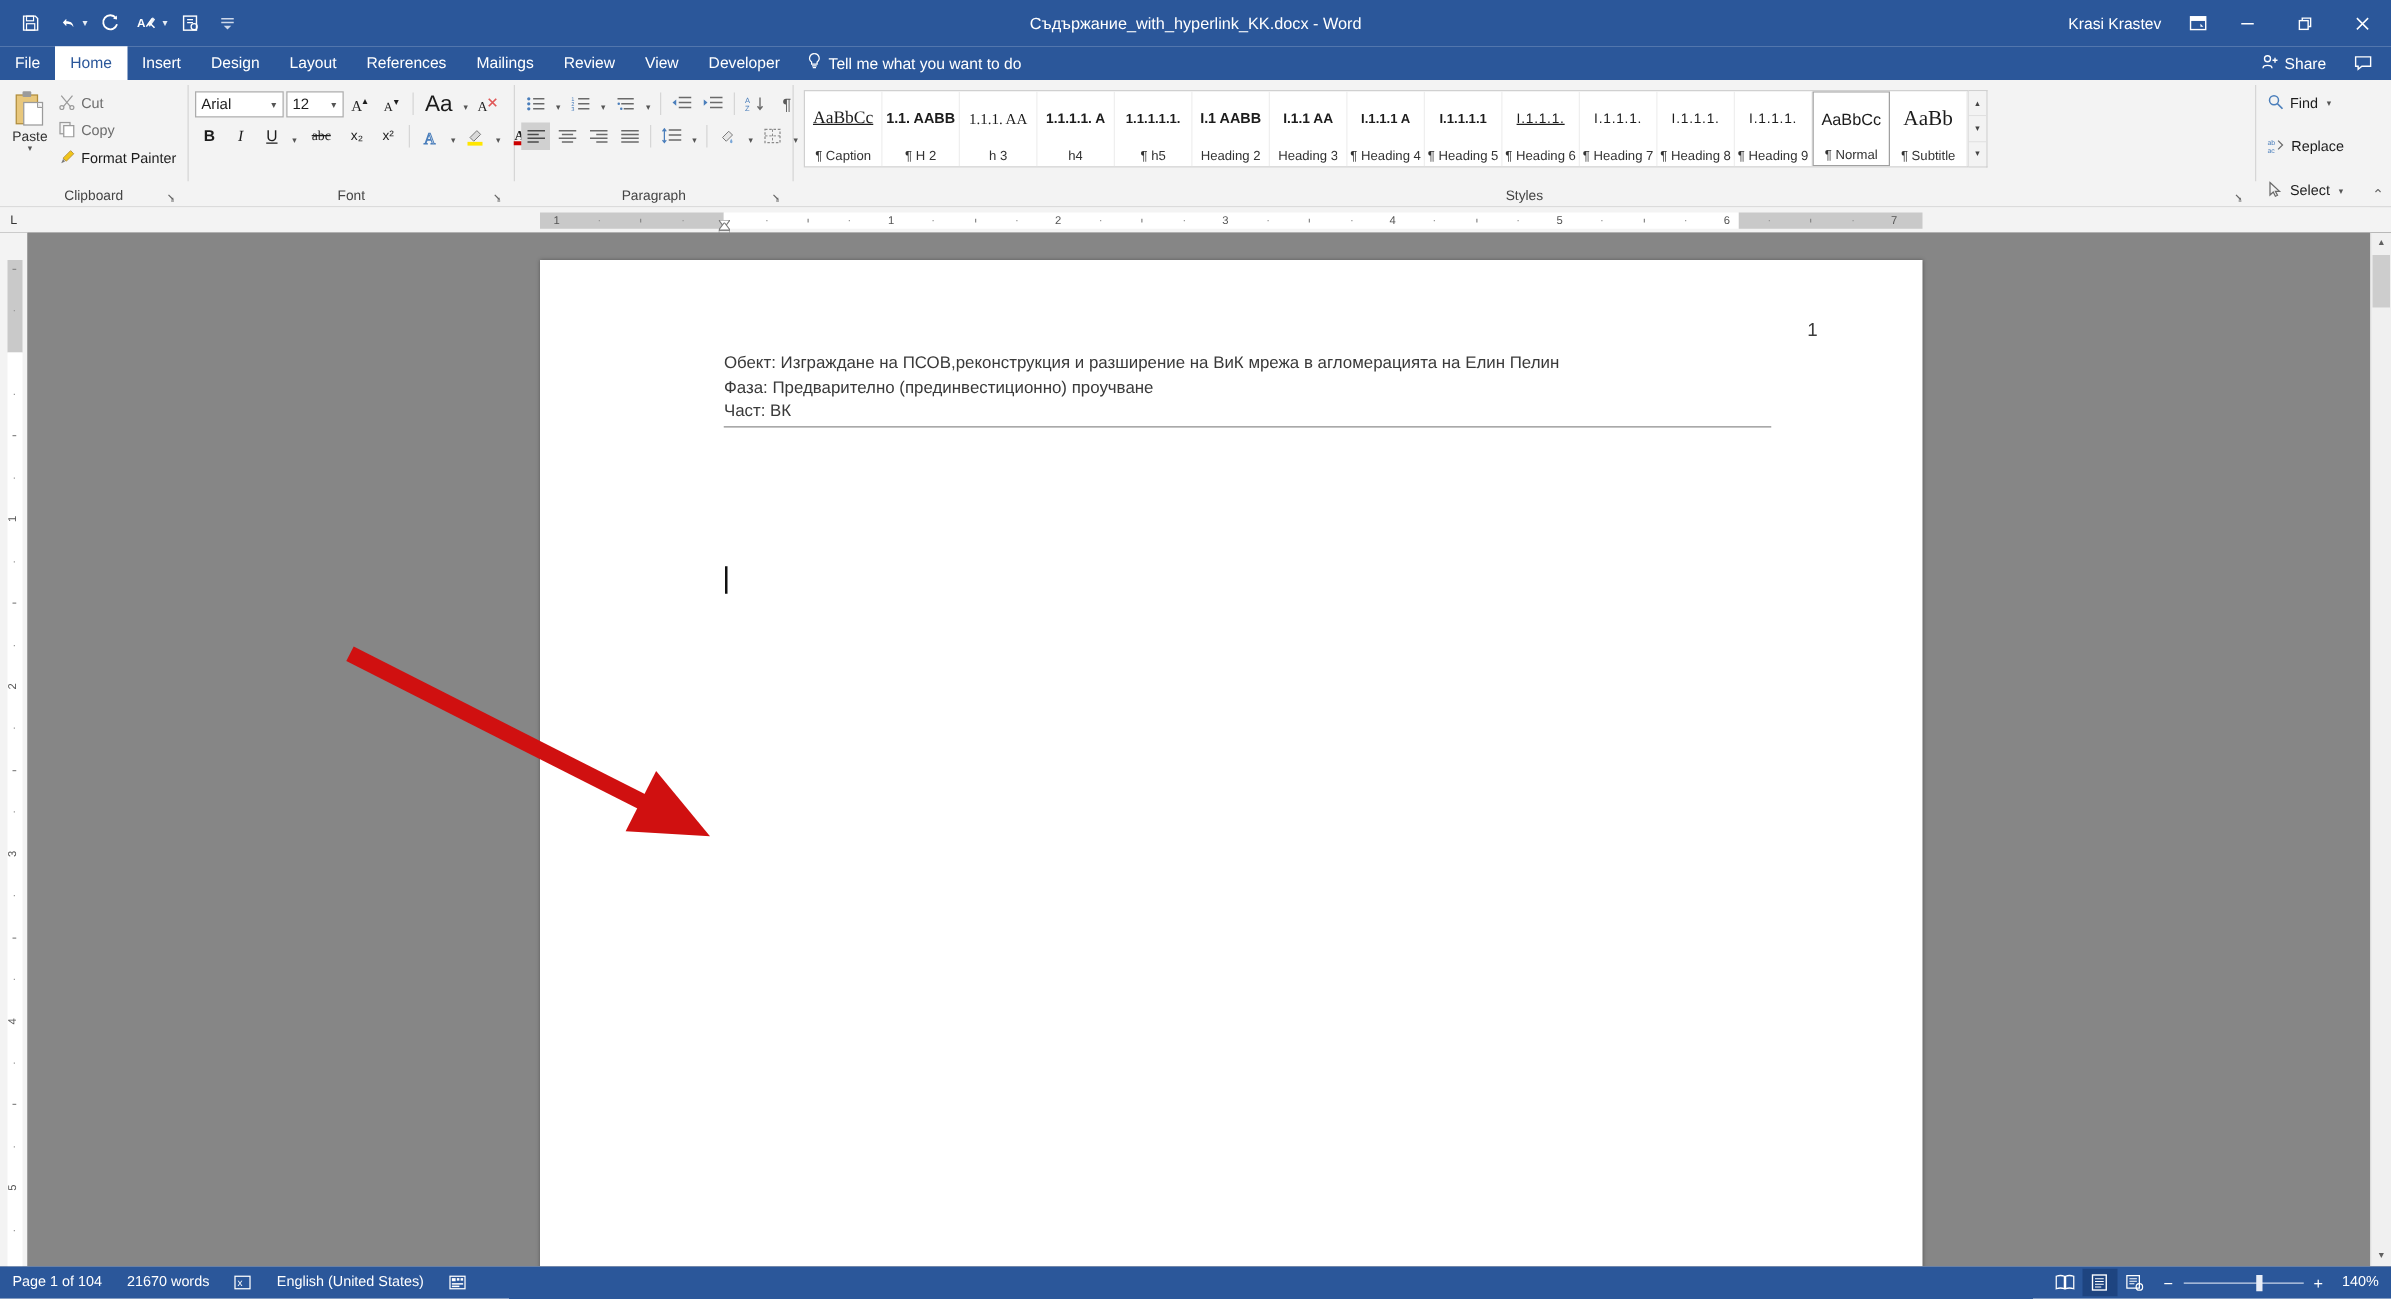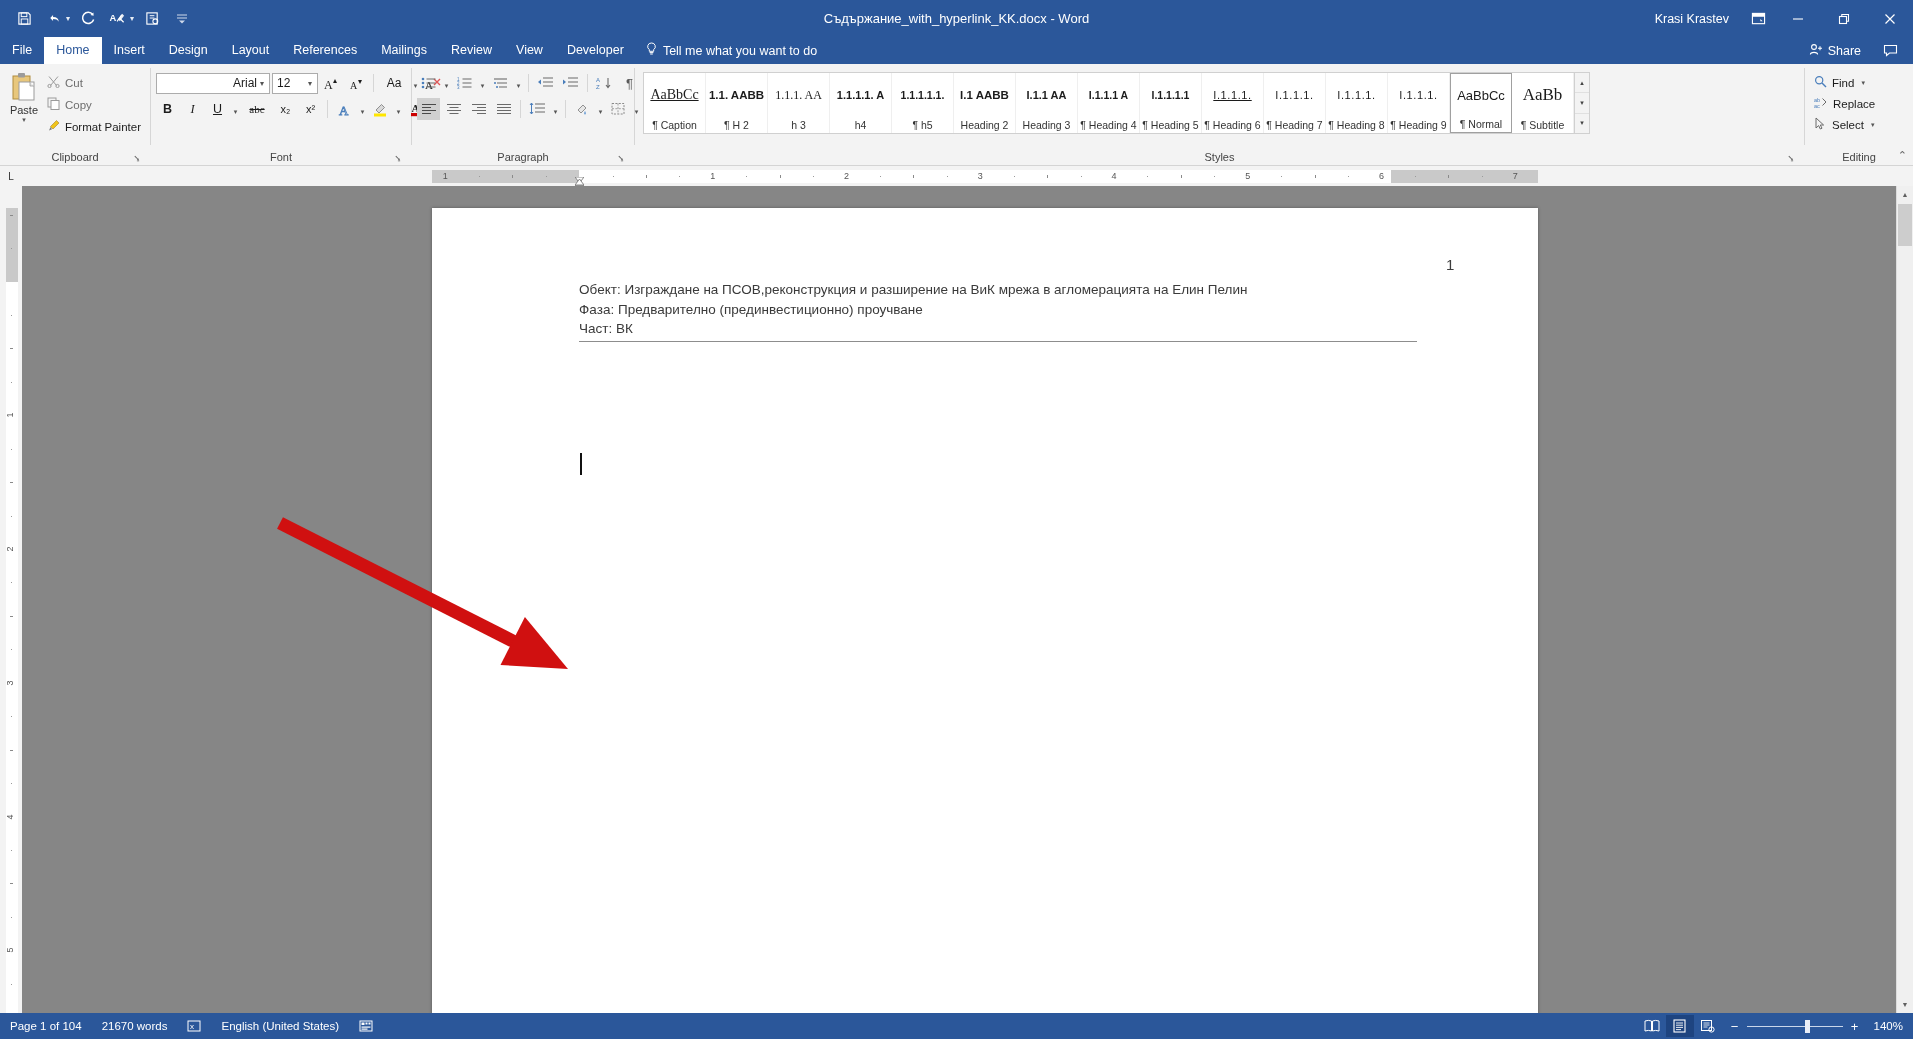--- a/index.html
+++ b/index.html
@@ -87,21 +87,21 @@
 
   
   .font-rows { display: flex; flex-direction: column; gap: 4px; padding-top: 3px; }
   .frow { display: flex; align-items: center; gap: 2px; }
   .combo {
     height: 21px; border: 1px solid #acacac; background: #fff; display: flex;
     align-items: center; font-size: 12px; color: #1c1c1c; padding: 0 2px 0 4px;
   }
   .combo .cv { flex: 1; white-space: nowrap; overflow: hidden; }
   .combo .ca { font-size: 8px; color: #555; padding: 0 3px; }
-  .fontname { width: 114px; text-align: right; }
+  .fontname { width: 71px; }
   .fontsize { width: 46px; }
   .ico-btn {
     width: 23px; height: 22px; display: flex; align-items: center; justify-content: center;
     font-size: 12.5px; color: #1c1c1c; position: relative;
   }
   .ico-btn.wide { width: 30px; }
   .mini-caret { font-size: 7px; color: #555; width: 9px; display:flex; align-items:flex-end; justify-content:center; height:22px; padding-bottom:4px;}
   .vsep { width: 1px; height: 18px; background: #d6d6d6; margin: 0 3px; }
 
   
@@ -124,21 +124,21 @@
     font-size: 13px; color: #1c1c1c; width: 100%; overflow: hidden; white-space: nowrap;
   }
   .style-name {
     height: 16px; font-size: 10.5px; color: #333; line-height: 16px;
     white-space: nowrap; overflow: hidden; max-width: 100%;
   }
   .styles-scroll { display: flex; flex-direction: column; width: 15px; height: 62px; border: 1px solid #d0d0d0; border-left: 0; }
   .ss-btn { flex: 1; display: flex; align-items: center; justify-content: center; font-size: 7px; color: #444; background: #f3f3f3; border-bottom: 1px solid #e0e0e0; }
 
   
-  .edit-col { display: flex; flex-direction: column; padding-top: 4px; gap: 2px; justify-content: center; }
+  .edit-col { display: flex; flex-direction: column; padding-top: 4px; gap: 16px; justify-content: center; }
 
   .ribbon-collapse {
     position: absolute; right: 6px; bottom: 3px; font-size: 11px; color: #666;
   }
 
   
   .rulerrow { height: 20px; background: #f3f3f3; display: flex; flex: 0 0 20px; position: relative; }
   .tabstop-box {
     width: 22px; height: 20px; display: flex; align-items: center; justify-content: center;
     font-size: 11px; color: #333; background: #f3f3f3;
@@ -401,21 +401,21 @@
                 </svg>
             </div>
             <div class="ico-btn">
               <svg width="18" height="15" viewBox="0 0 18 15">
                   <text x="2" y="13" font-size="10" font-family="Liberation Serif, serif" fill="#1c1c1c">A</text>
                   <text x="10" y="8" font-size="8" font-family="Liberation Serif, serif" fill="#1c1c1c">▾</text>
                 </svg>
             </div>
             <div class="vsep"></div>
             <div class="ico-btn wide">
-              <span style="font-size:12px;text-align:right;">Aa</span>
+              <span style="font-size:18px;text-align:right;">Aa</span>
             </div>
             <span class="mini-caret">▾</span>
             <div class="ico-btn">
               <svg width="18" height="15" viewBox="0 0 18 15">
                   <text x="0" y="13" font-size="11" font-family="Liberation Serif, serif" fill="#1c1c1c">A</text>
                   <path d="M9 3 L15 9 M15 3 L9 9" stroke="#e05757" stroke-width="1.4"></path>
                 </svg>
             </div>
           </div>
           <div class="frow">

